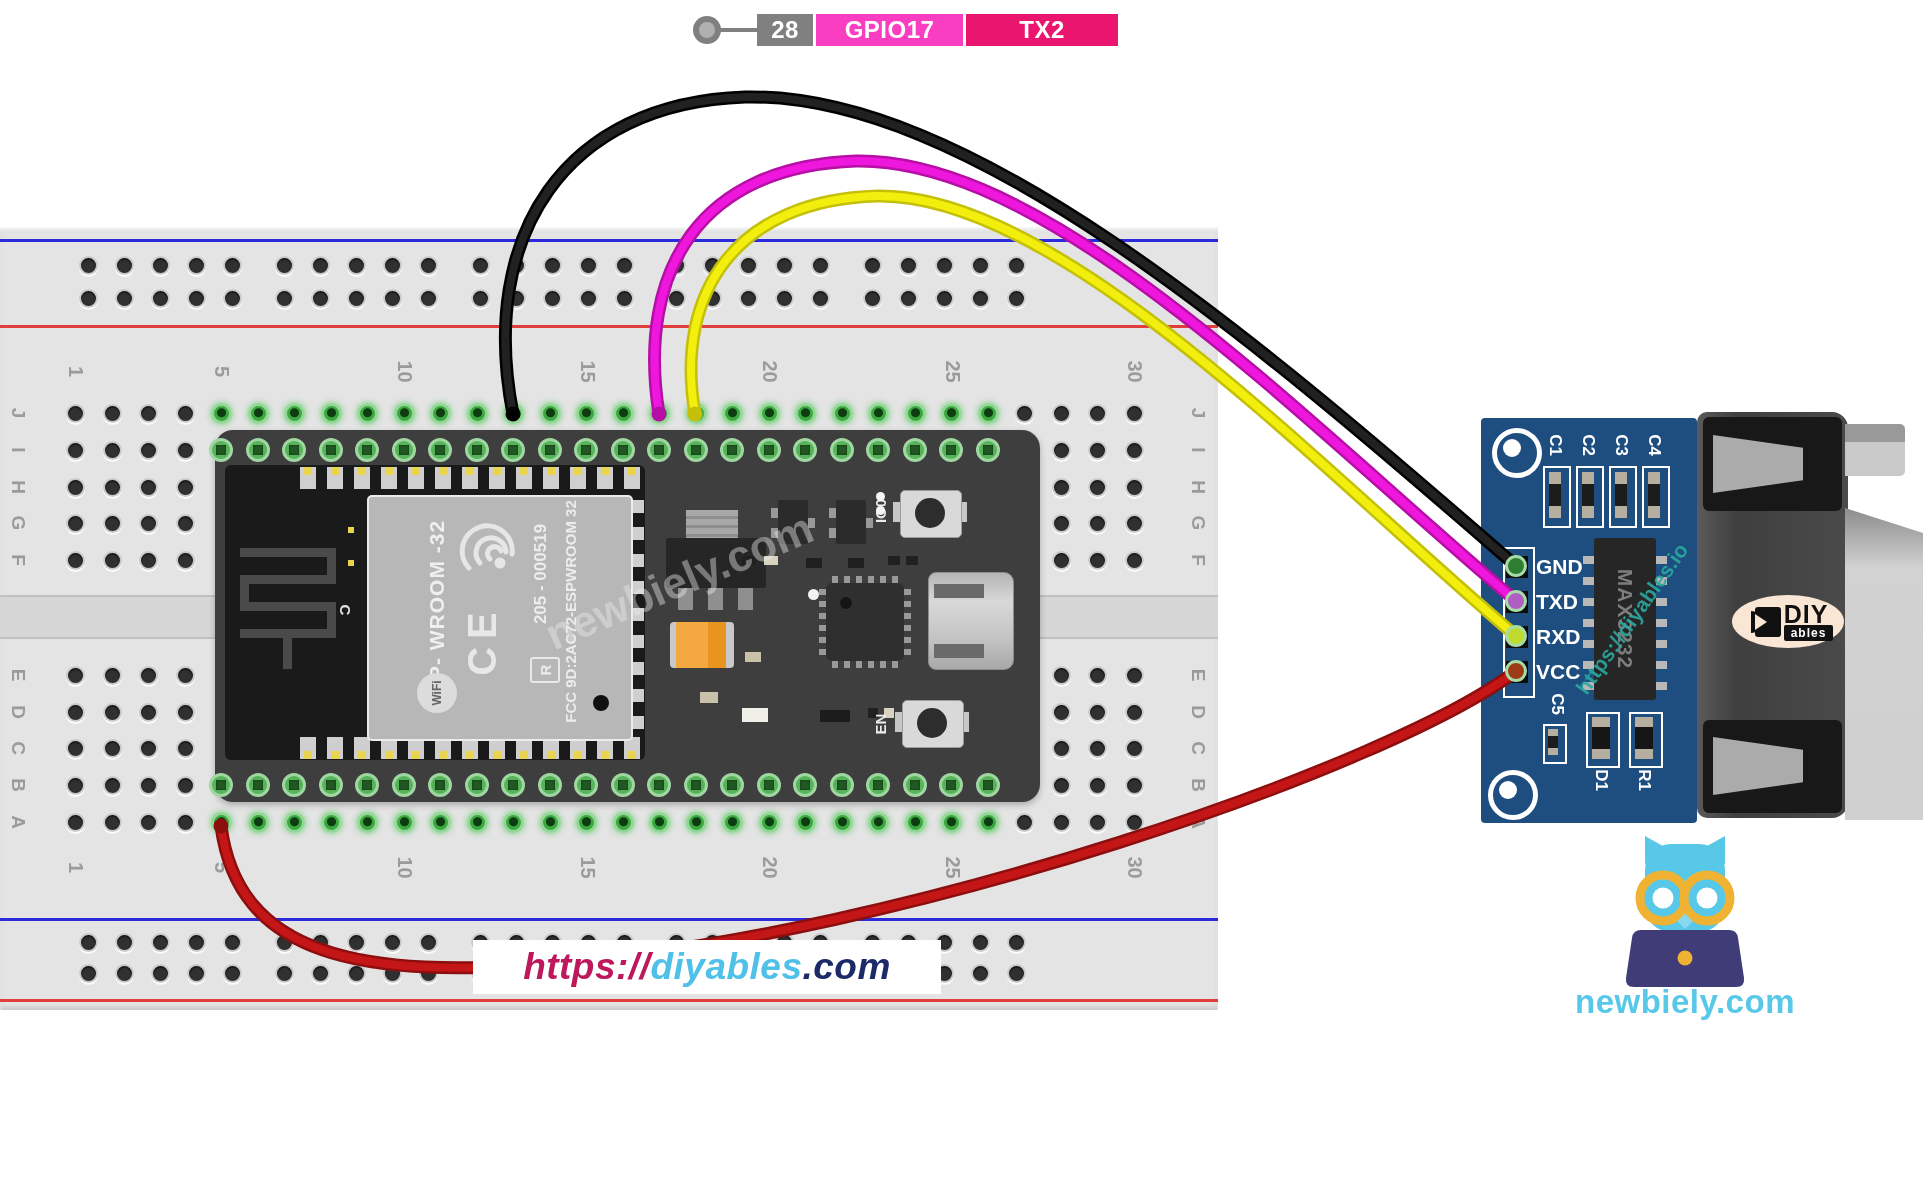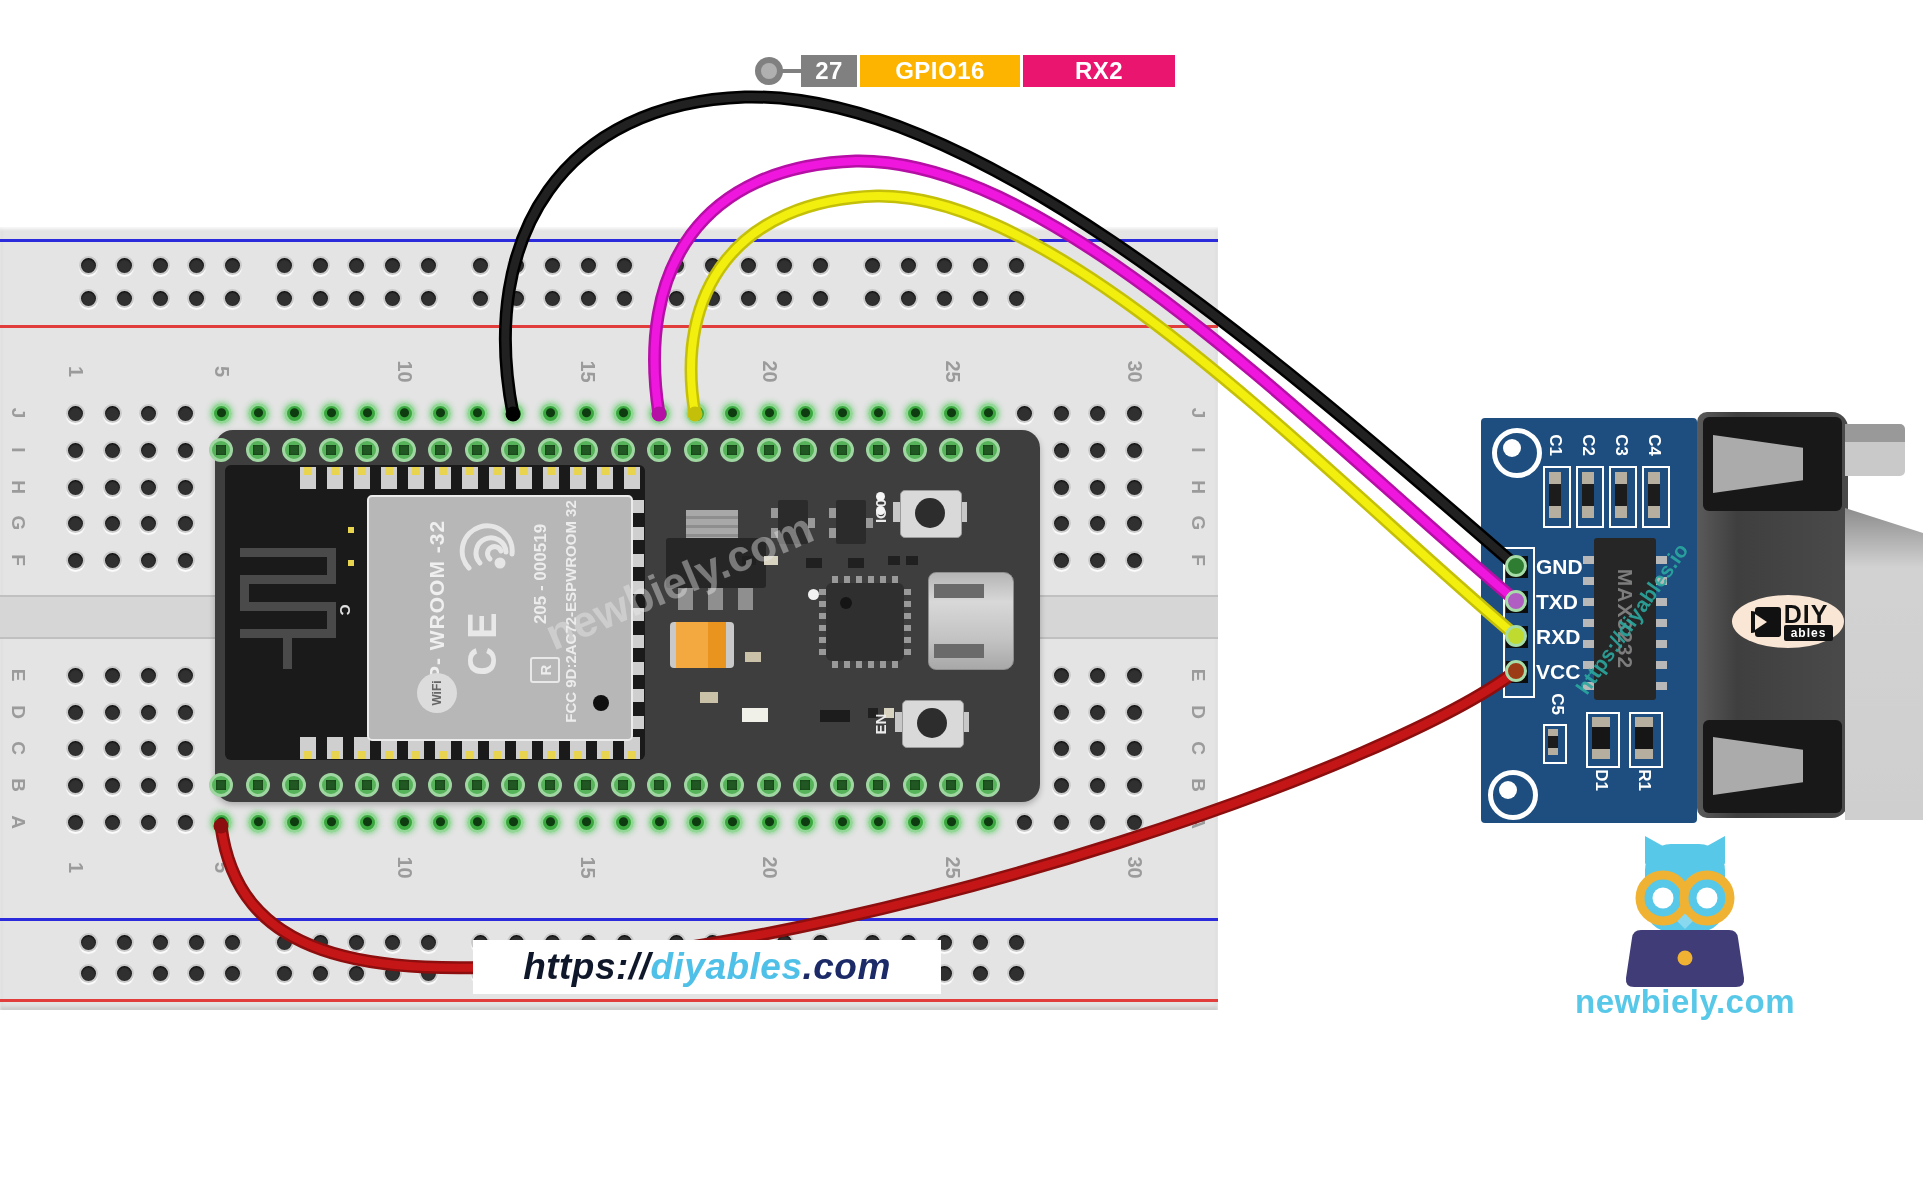--- a/index.html
+++ b/index.html
@@ -723,32 +723,32 @@
       </g>
       <g>
         <path d="M 221 826 C 238 956 360 980 560 963 C 900 936 1392 766 1516 671" fill="none" stroke="#8c0e0e" stroke-width="13" stroke-linecap="round"></path>
         <path d="M 221 826 C 238 956 360 980 560 963 C 900 936 1392 766 1516 671" fill="none" stroke="#c41616" stroke-width="8" stroke-linecap="round"></path>
         <circle cx="221" cy="826" r="7.5" fill="#8c0e0e"></circle>
         <circle cx="1516" cy="671" r="9.5" fill="#9c3c16" stroke="#a6dca8" stroke-width="3"></circle>
       </g>
     </svg>
 
   <div id="url-box">
-    <span style="color:#0f172a;">https://</span>
+    <span style="color:#be185d;">https://</span>
       <span style="color:#4fc0e8;">diyables</span>
       <span style="color:#1c2b68;">.com</span>
   </div>
 
-  <div class="plrow" style="left:0;top:55px;width:1200px;">
-    <div class="pldot" style="left:755px;top:2px;width:28px;height:28px;background:#808080;"></div>
-    <div class="pldot" style="left:761px;top:8px;width:16px;height:16px;background:#b0b0b0;"></div>
-    <div class="plstem" style="left:780px;top:14px;width:22px;"></div>
-    <div class="plbox" style="left: 801px; width: 56px; background: rgb(128, 128, 128);">27</div>
-    <div class="plbox" style="left: 860px; width: 160px; background: rgb(252, 180, 0);">GPIO16</div>
-    <div class="plbox" style="left: 1023px; width: 152px; background: rgb(233, 21, 110);">RX2</div>
+  <div class="plrow" style="left:0;top:14px;width:1200px;">
+    <div class="pldot" style="left:693px;top:2px;width:28px;height:28px;background:#808080;"></div>
+    <div class="pldot" style="left:699px;top:8px;width:16px;height:16px;background:#b0b0b0;"></div>
+    <div class="plstem" style="left:718px;top:14px;width:40px;"></div>
+    <div class="plbox" style="left: 757px; width: 56px; background: rgb(128, 128, 128);">28</div>
+    <div class="plbox" style="left: 816px; width: 147px; background: rgb(249, 62, 194);">GPIO17</div>
+    <div class="plbox" style="left: 966px; width: 152px; background: rgb(233, 21, 110);">TX2</div>
   </div>
 
   <div id="brand">
     <svg width="290" height="160" viewBox="0 0 290 160">
       <g>
         <polygon points="105,34 105,6 130,20" fill="#58c8e8"></polygon>
         <polygon points="185,34 185,6 160,20" fill="#58c8e8"></polygon>
         <rect x="105" y="14" width="80" height="88" rx="26" fill="#58c8e8"></rect>
         <circle cx="123" cy="68" r="23" fill="#58c8e8" stroke="#f0b233" stroke-width="9"></circle>
         <circle cx="167" cy="68" r="23" fill="#58c8e8" stroke="#f0b233" stroke-width="9"></circle>

